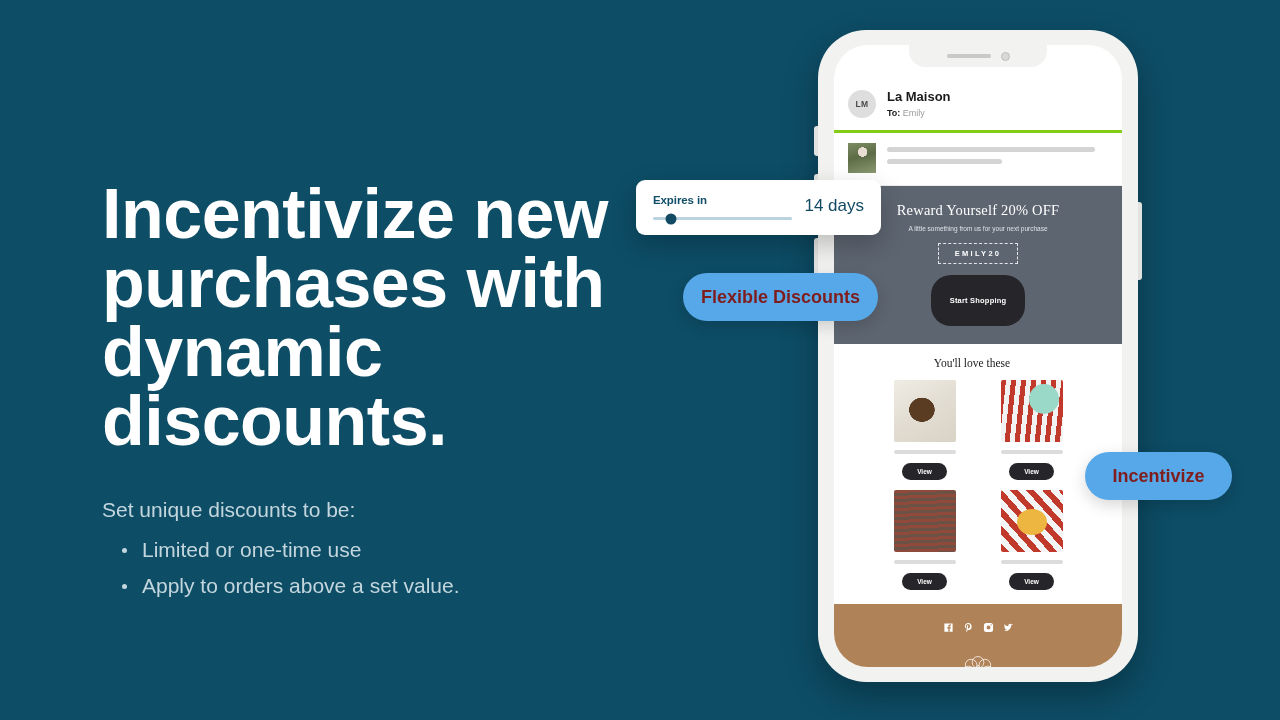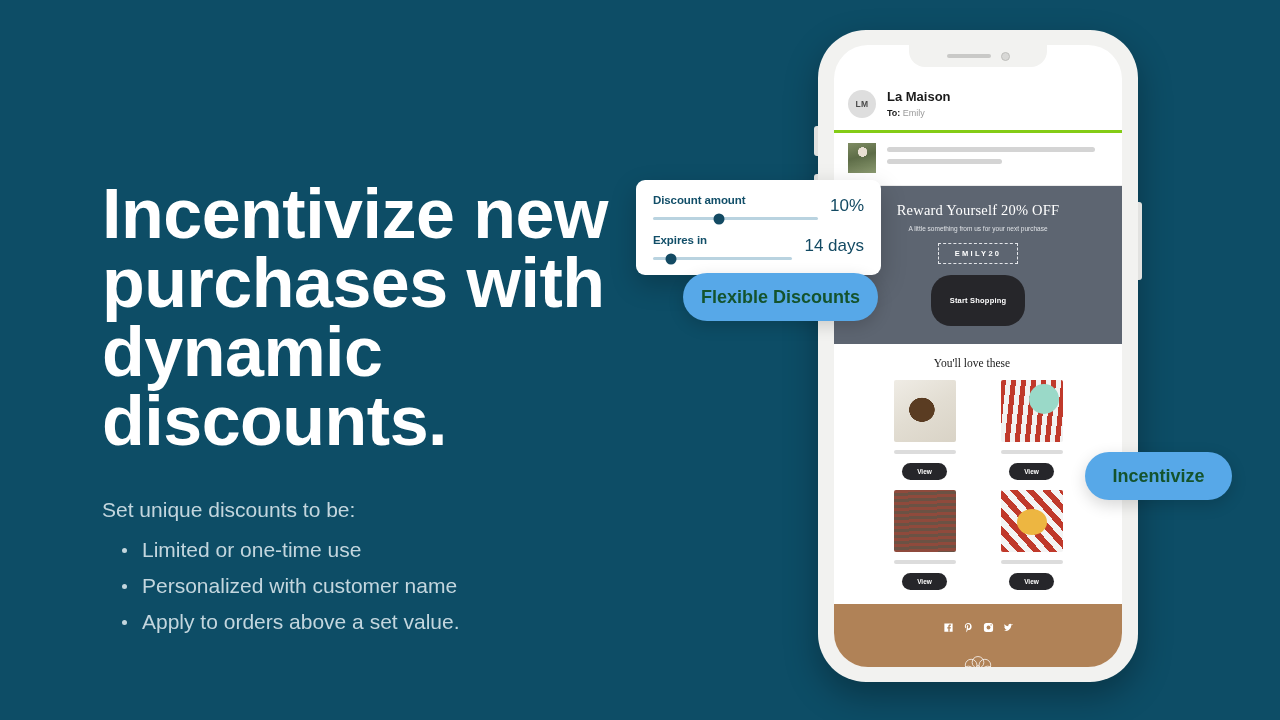--- a/index.html
+++ b/index.html
@@ -330,42 +330,41 @@
     color: #134a63;
     white-space: nowrap;
     padding-top: 2px;
   }
 
   
   .pill {
     position: absolute;
     border-radius: 30px;
     background: #57a8e8;
-    color: #14532d;
+    color: #7f1d1d;
     font-size: 18px;
     font-weight: bold;
     display: flex;
     align-items: center;
     justify-content: center;
     z-index: 25;
     box-shadow: 0 5px 16px rgba(0,0,0,0.16);
     text-align: center;
   }
   .pill-flexible    { left: 683px;  top: 273px; width: 195px; height: 48px; }
   .pill-personalized{ left: 1085px; top: 452px; width: 147px; height: 48px; }
 </style>
 </head>
 <body>
 
 <div class="left-pane">
   <h1 class="headline">Incentivize new purchases with dynamic discounts.</h1>
   <p class="subhead">Set unique discounts to be:</p>
   <ul class="bullets">
     <li>Limited or one-time use</li>
-    <li>Personalized with customer name</li>
     <li>Apply to orders above a set value.</li>
   </ul>
 </div>
 
 <div class="phone-wrap">
   <div class="phone-body"></div>
 
   <div class="side-btn s1"></div>
   <div class="side-btn s2"></div>
   <div class="side-btn s3"></div>
@@ -462,29 +461,20 @@
         </svg>
       </div>
 
     </div>
   </div>
 </div>
 
 <div class="slider-card">
   <div class="slider-row">
     <div class="slider-left">
-      <div class="slider-label">Discount amount</div>
-      <div class="track">
-        <div class="thumb" id="thumb0" style="left: 40%;"></div>
-      </div>
-    </div>
-    <div class="slider-value">10%</div>
-  </div>
-  <div class="slider-row">
-    <div class="slider-left">
       <div class="slider-label">Expires in</div>
       <div class="track">
         <div class="thumb" id="thumb1" style="left: 13%;"></div>
       </div>
     </div>
     <div class="slider-value">14 days</div>
   </div>
 </div>
 
 <div class="pill pill-flexible">Flexible Discounts</div>

